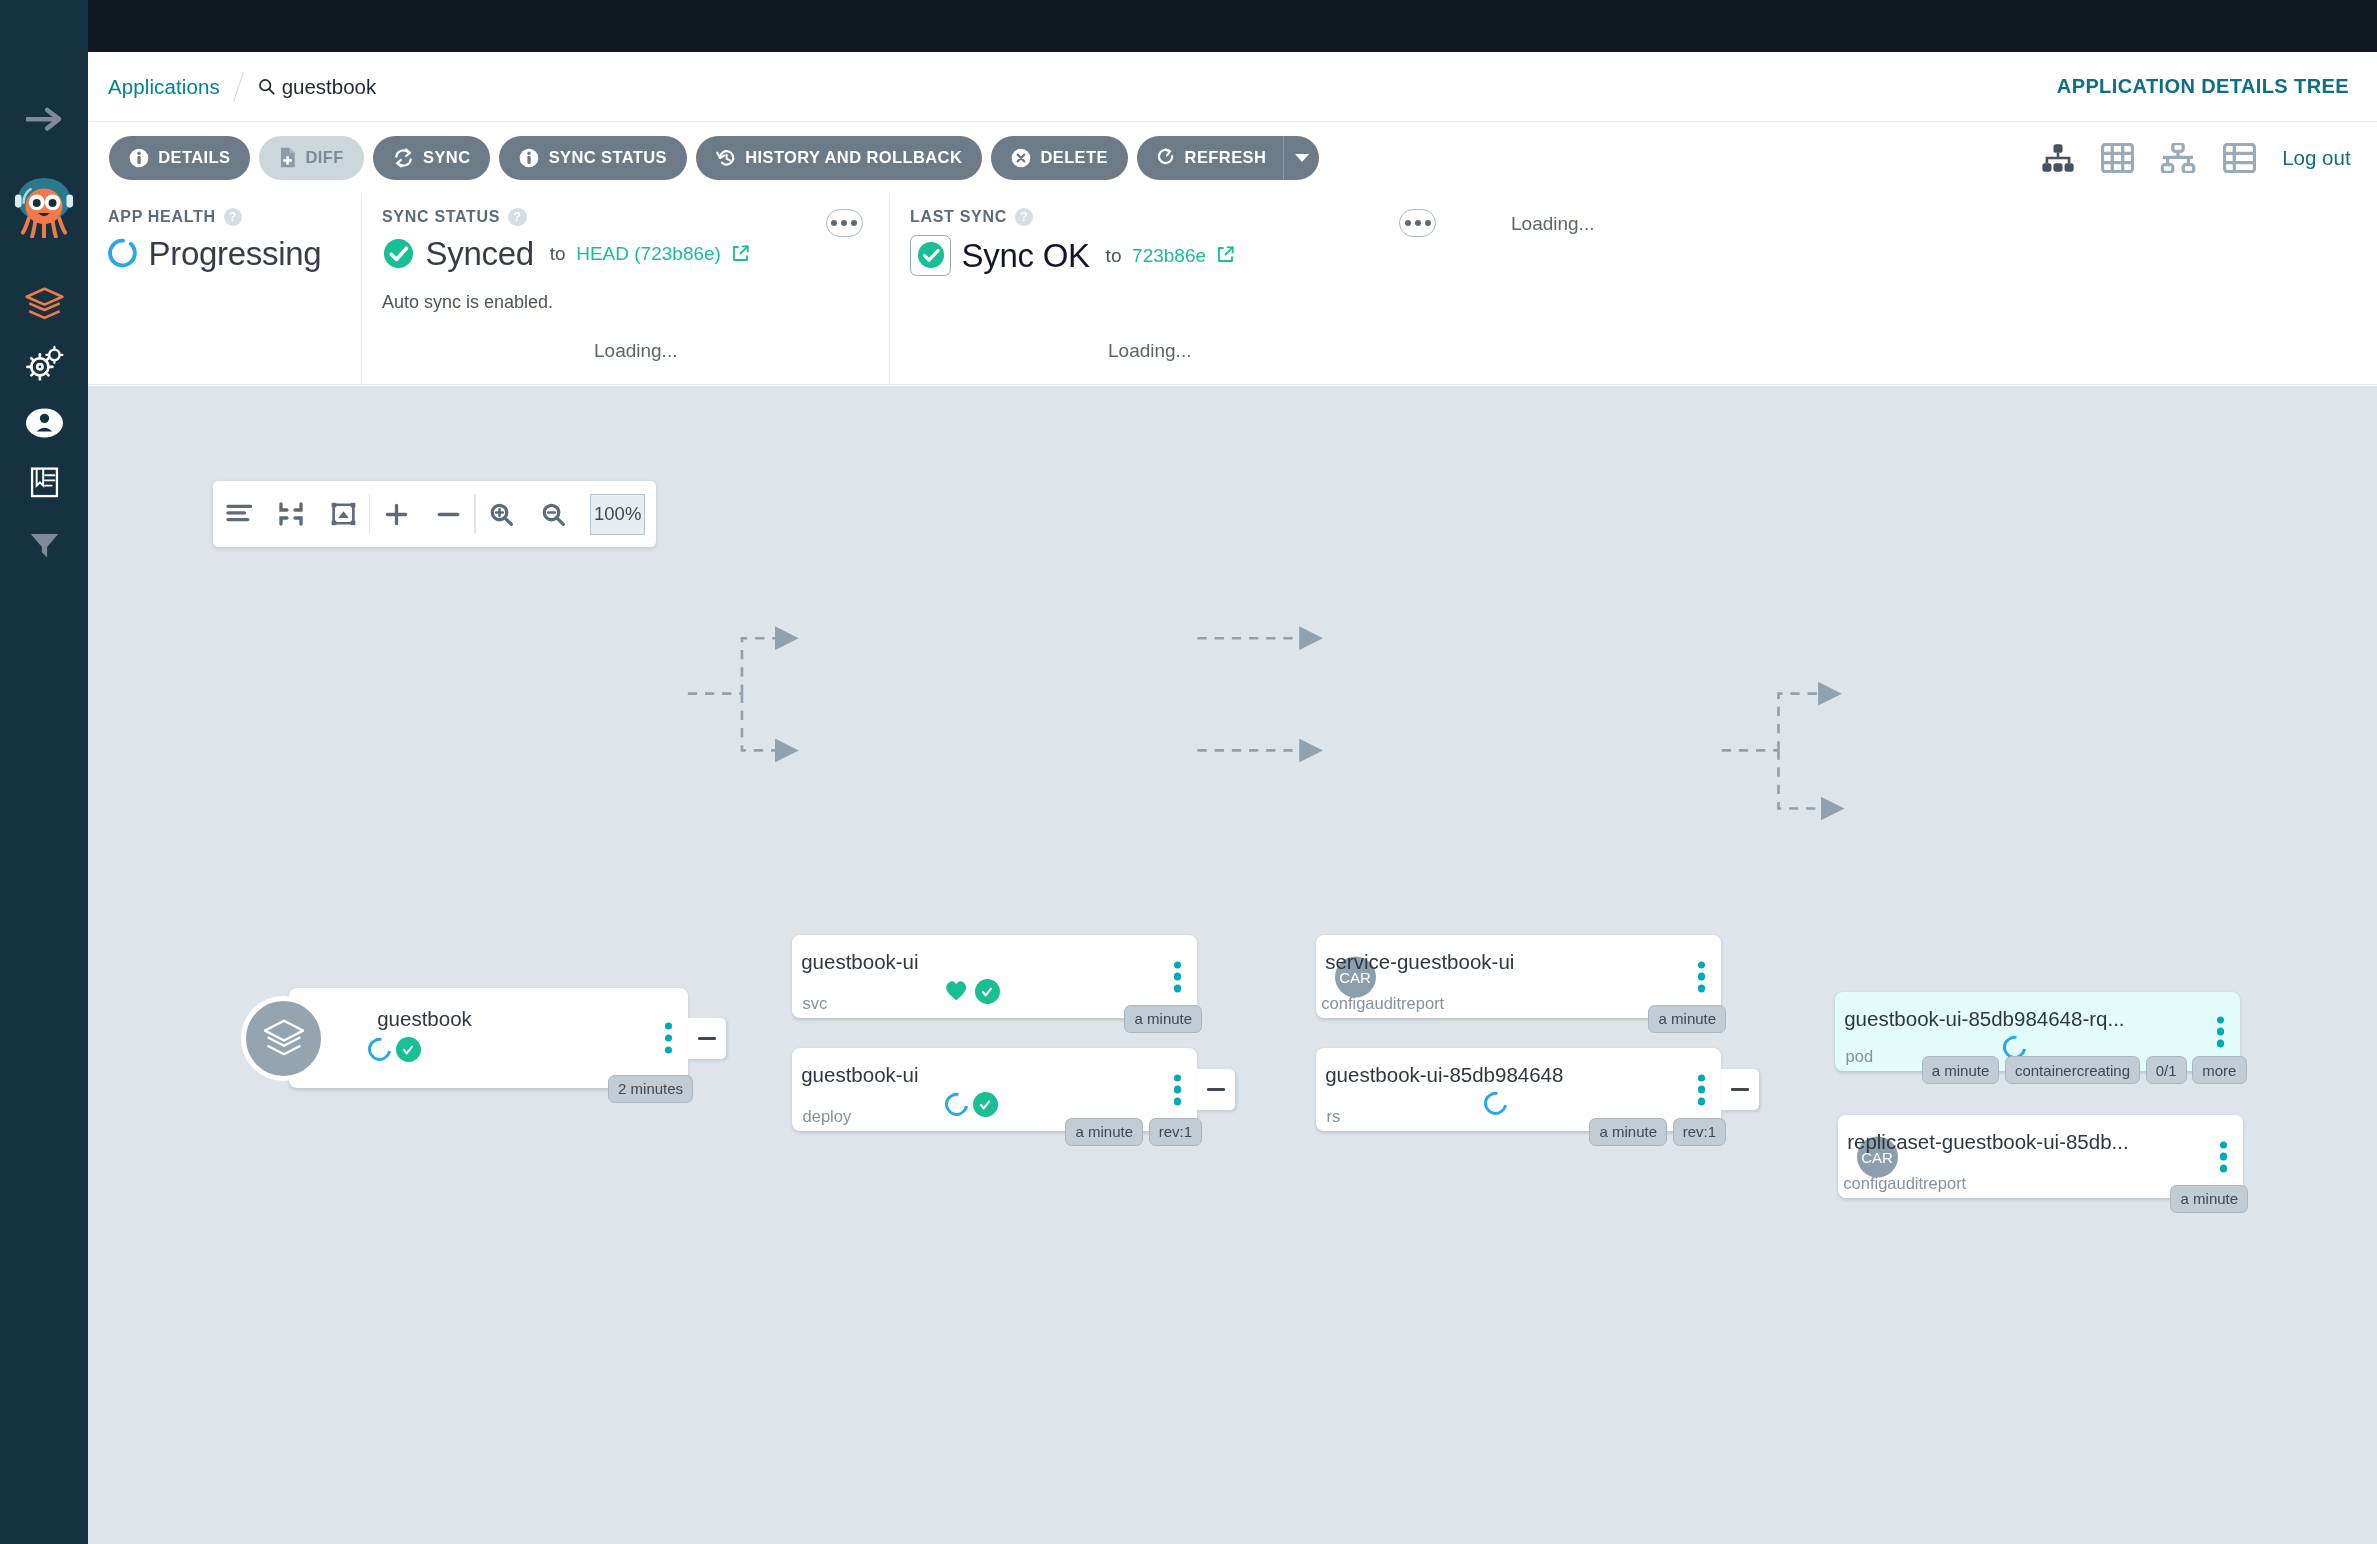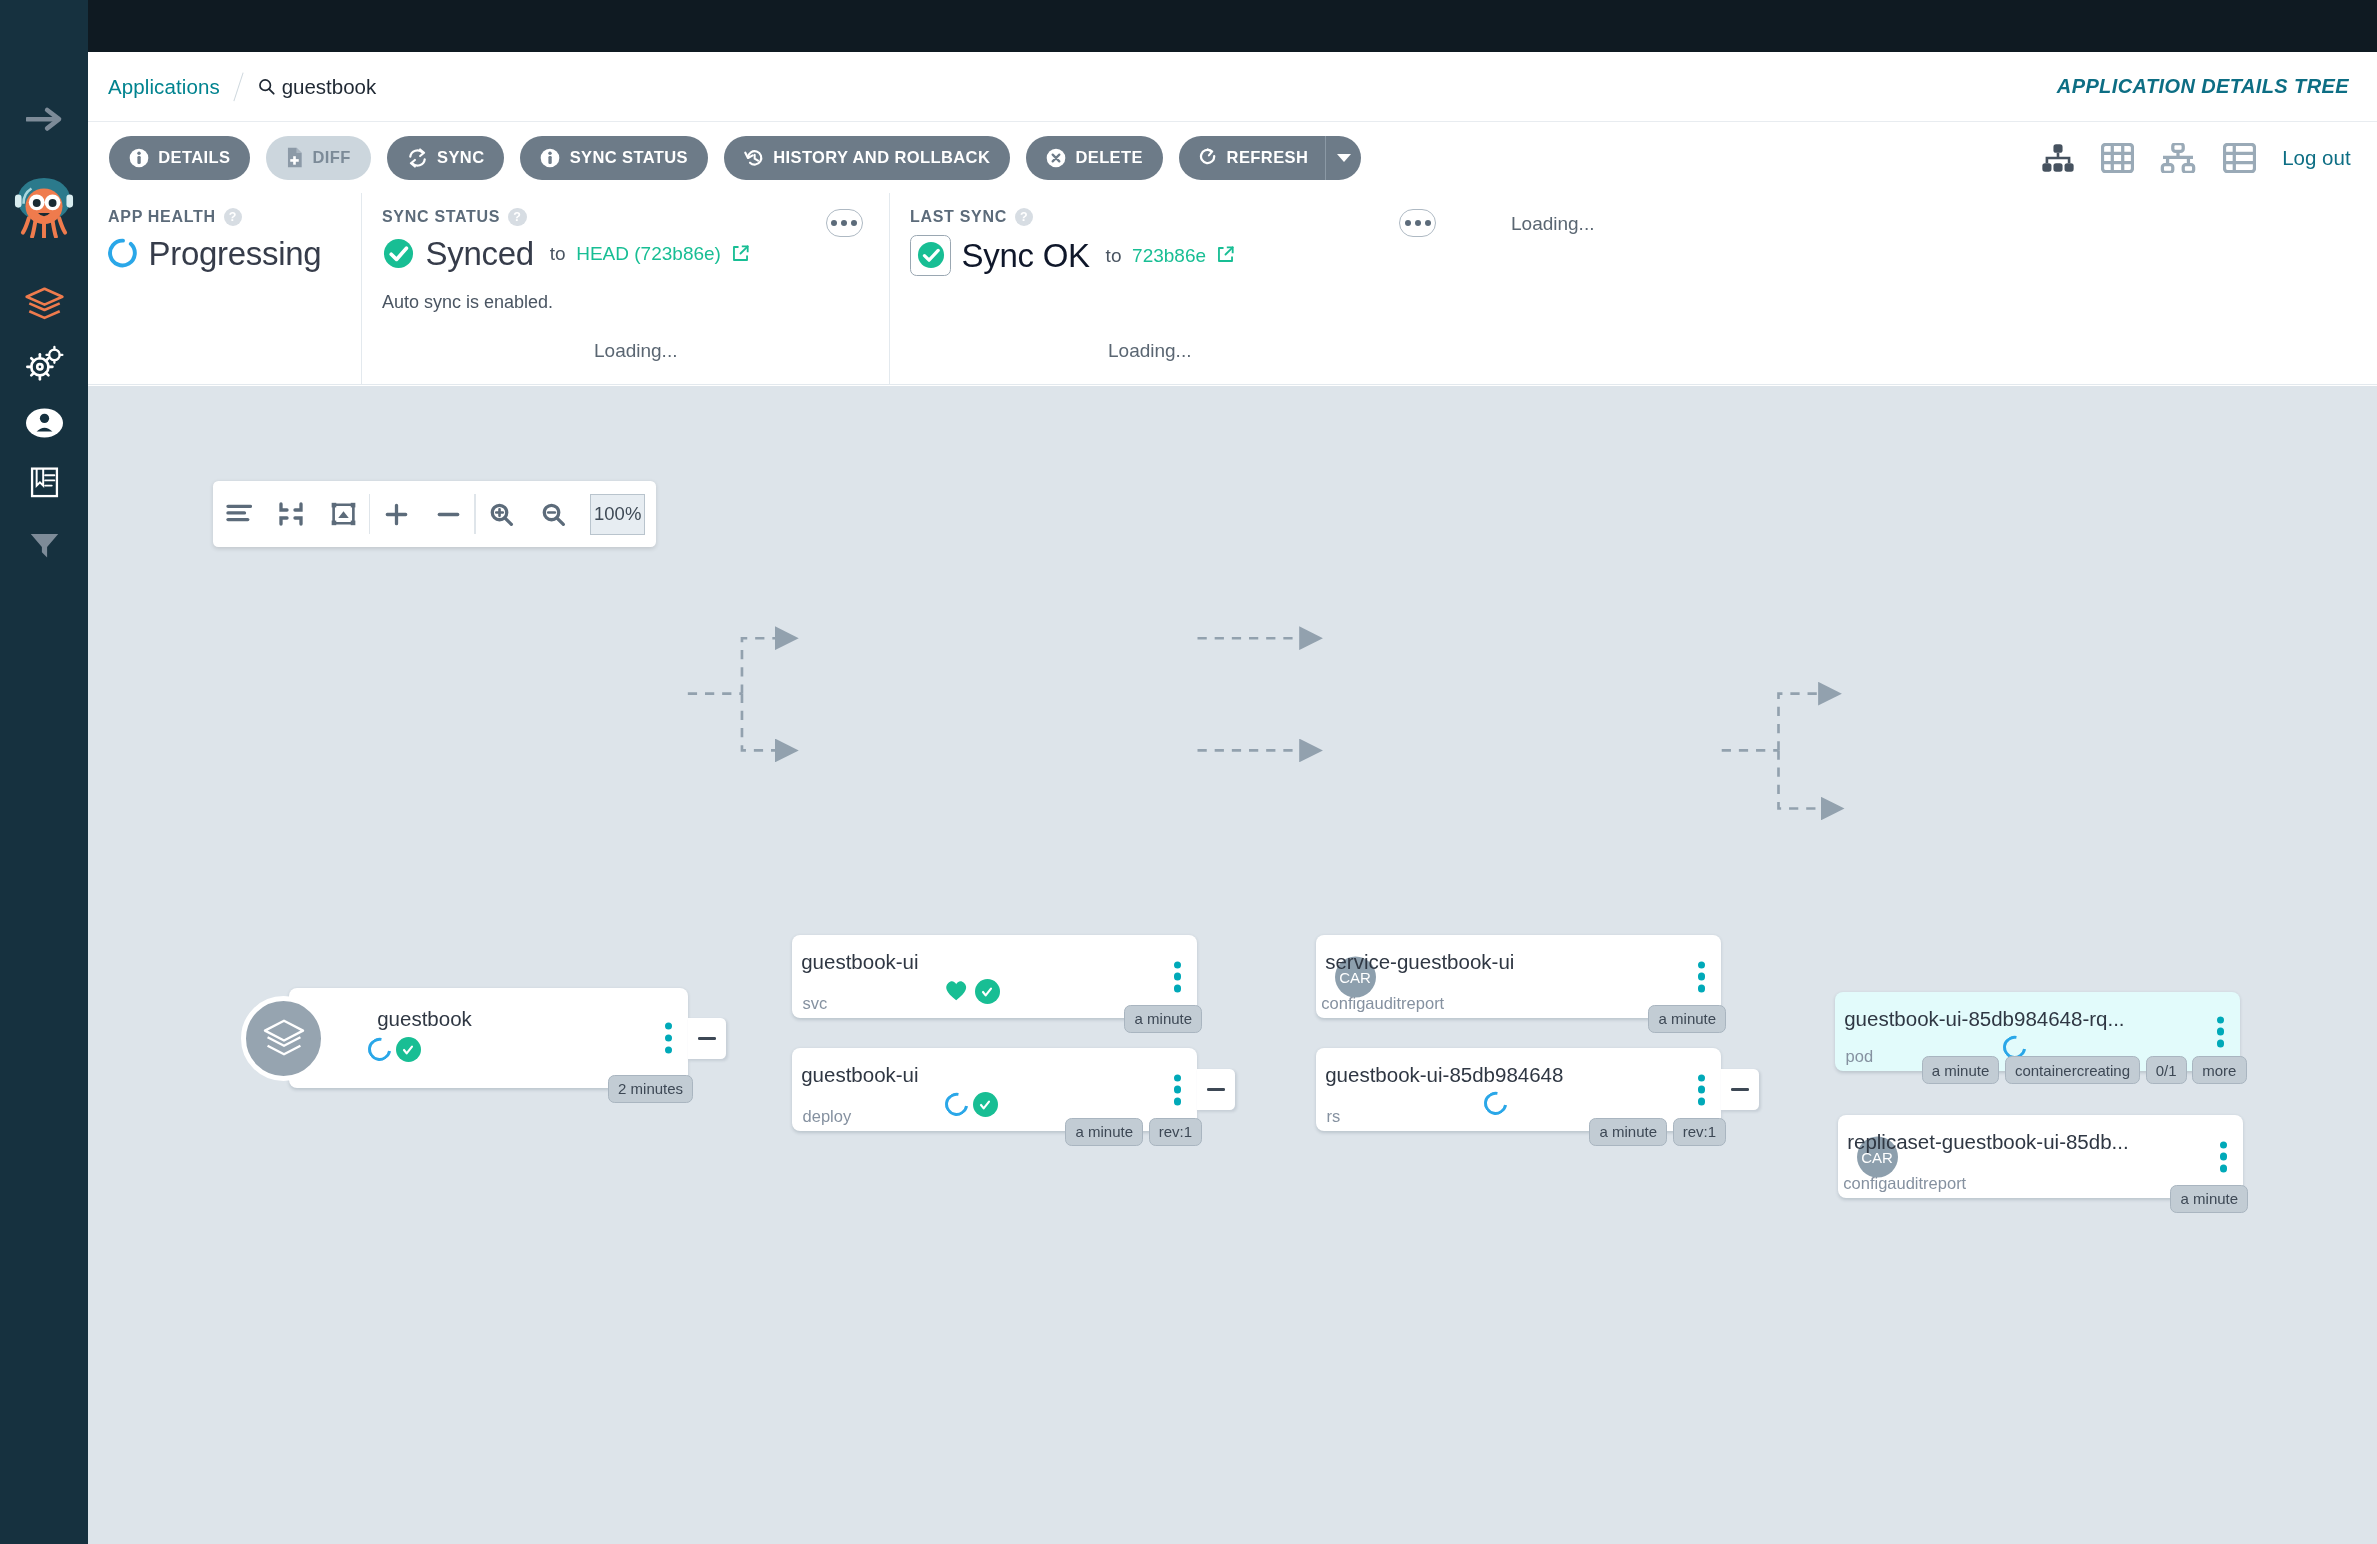--- a/index.html
+++ b/index.html
@@ -46,27 +46,26 @@
   .crumb-sep{
     display:inline-block; width:1.3px; height:30px; background:#cfd8de;
     margin:0 18.5px; transform:rotate(18deg);
   }
   .crumb-cur{ font-size:20.5px; color:#1f2833; display:flex; align-items:center; gap:6.6px; }
   .crumb-cur svg{ display:block; }
   .adt-title{
     position:absolute; right:28px; top:22.5px;
     color:#0d6e84; font-size:20px; font-weight:bold; letter-spacing:0.4px;
     cursor:pointer;
-    font-style:italic;
   }
 
   
   .toolbar{
     position:relative; height:71px; display:flex; align-items:center;
-    padding-left:21px; gap:16px;
+    padding-left:21px; gap:9px;
   }
   .tbtn{
     display:flex; align-items:center; gap:9.2px;
     height:44px; padding:0 20px; border-radius:22.5px;
     background:#6d7b88; color:#ffffff; font-size:16.5px; font-weight:bold;
     letter-spacing:0.4px; white-space:nowrap; cursor:pointer; user-select:none;
   }
   .tbtn.muted{ background:#ccd6dd; color:#7c8b98; }
   .tbtn .gl{ display:flex; align-items:center; }
   .refresh-group{ display:flex; align-items:center; }

